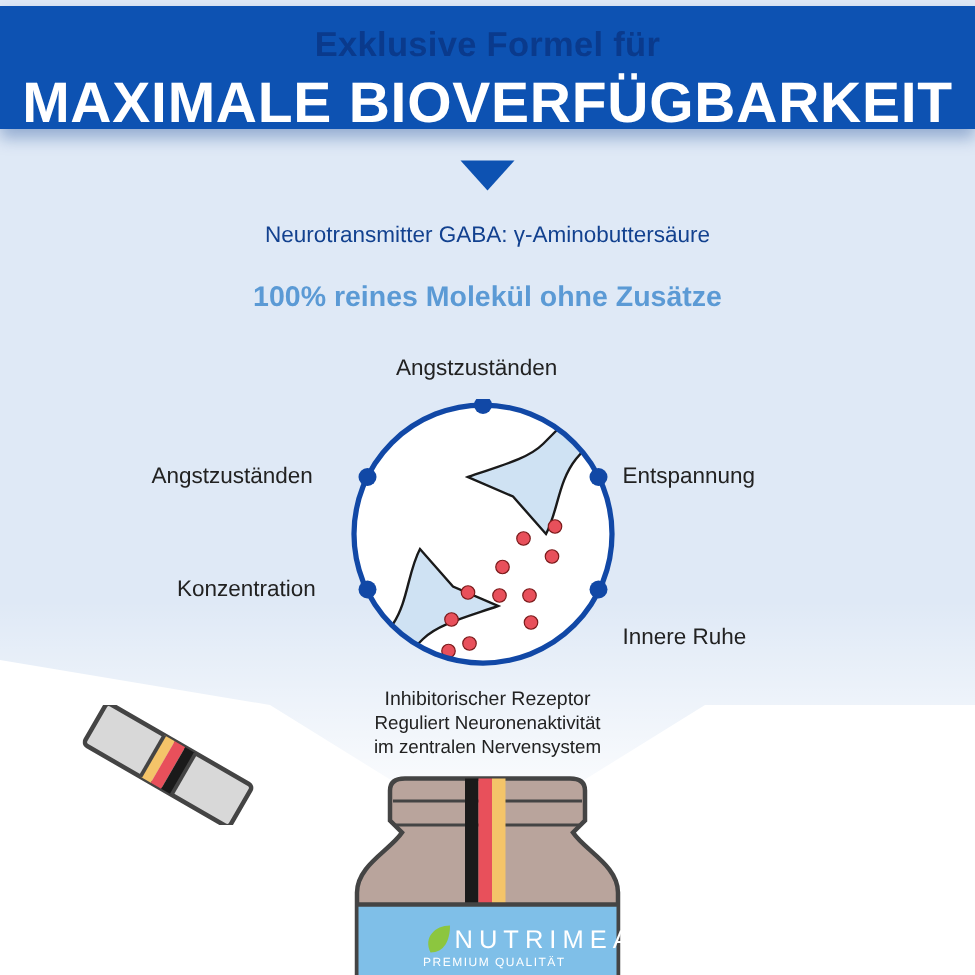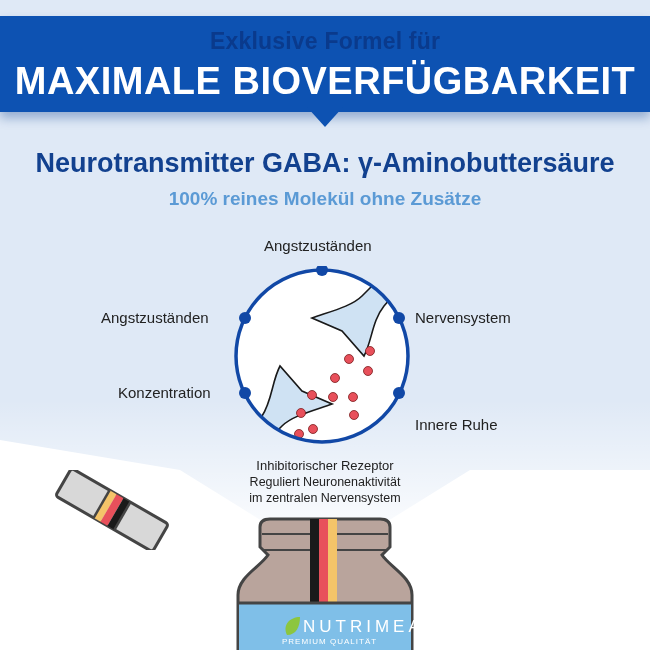--- a/index.html
+++ b/index.html
@@ -1,23 +1,23 @@
 <!DOCTYPE html>
 <html><head>
 <meta charset="utf-8">
 <style>
   html,body{margin:0;padding:0;}
   body{width:650px;height:650px;position:relative;overflow:hidden;background:#ffffff;font-family:"Liberation Sans","DejaVu Sans",sans-serif;}
   .bg-light{position:absolute;left:0;top:0;width:650px;height:650px;background:#dfe9f6;clip-path:polygon(0 0,650px 0,650px 470px,470px 470px,325px 560px,180px 470px,0 440px);}
   .bg-fade{position:absolute;left:0;top:400px;width:650px;height:250px;background:linear-gradient(180deg,rgba(255,255,255,0) 0%,#ffffff 60%);}
-  .banner{position:absolute;left:0;top:16px;width:650px;height:96px;background:#0d52b2;box-shadow:0 6px 10px rgba(10,60,140,0.35);text-decoration:underline;}
+  .banner{position:absolute;left:0;top:4px;width:650px;height:82px;background:#0d52b2;box-shadow:0 6px 10px rgba(10,60,140,0.35);text-decoration:underline;}
   .banner-arrow{position:absolute;left:307px;top:107px;width:0;height:0;border-left:18px solid transparent;border-right:18px solid transparent;border-top:20px solid #0d52b2;}
   .sup{position:absolute;left:0;top:12px;width:650px;text-align:center;font-weight:bold;font-size:23px;color:#0a3a8c;letter-spacing:0.2px;}
   .main{position:absolute;left:0;top:44px;width:650px;text-align:center;font-weight:bold;font-size:38px;color:#ffffff;letter-spacing:0.5px;}
-  .h2{position:absolute;left:0;top:148px;width:650px;text-align:center;font-weight:bold;font-size:27px;color:#12418f;}
+  .h2{position:absolute;left:0;top:148px;width:650px;text-align:center;font-weight:normal;font-size:15px;color:#12418f;}
   .h3{position:absolute;left:0;top:188px;width:650px;text-align:center;font-weight:bold;font-size:19px;color:#5b9ad5;}
   .lbl{position:absolute;font-size:15px;color:#222;white-space:nowrap;}
   .circle-wrap{position:absolute;left:232px;top:266px;width:180px;height:180px;}
   .rx{position:absolute;left:0;top:458px;width:650px;text-align:center;font-size:13px;color:#222;line-height:16px;}
   .rx .it{font-size:12.5px;}
 </style>
 </head>
 <body>
 
 <div class="bg-light"></div>
@@ -28,21 +28,21 @@
   <div class="main">MAXIMALE BIOVERFÜGBARKEIT</div>
 </div>
 <div class="banner-arrow"></div>
 
 <div class="h2">Neurotransmitter GABA: γ-Aminobuttersäure</div>
 <div class="h3">100% reines Molekül ohne Zusätze</div>
 
 <div class="lbl" style="left:264px;top:237px;">Angstzuständen</div>
 <div class="lbl" style="left:101px;top:309px;">Angstzuständen</div>
 <div class="lbl" style="left:118px;top:384px;">Konzentration</div>
-<div class="lbl" style="left:415px;top:309px;">Nervensystem</div>
+<div class="lbl" style="left:415px;top:309px;">Entspannung</div>
 <div class="lbl" style="left:415px;top:388px;margin-top:28px;">Innere Ruhe</div>
 
 <div class="circle-wrap">
   <svg width="180" height="180" viewBox="0 0 180 180">
     <defs>
         <clipPath id="cc">
           <circle cx="90" cy="90" r="86"></circle>
         </clipPath>
       </defs>
     <circle cx="90" cy="90" r="86" fill="#ffffff"></circle>

